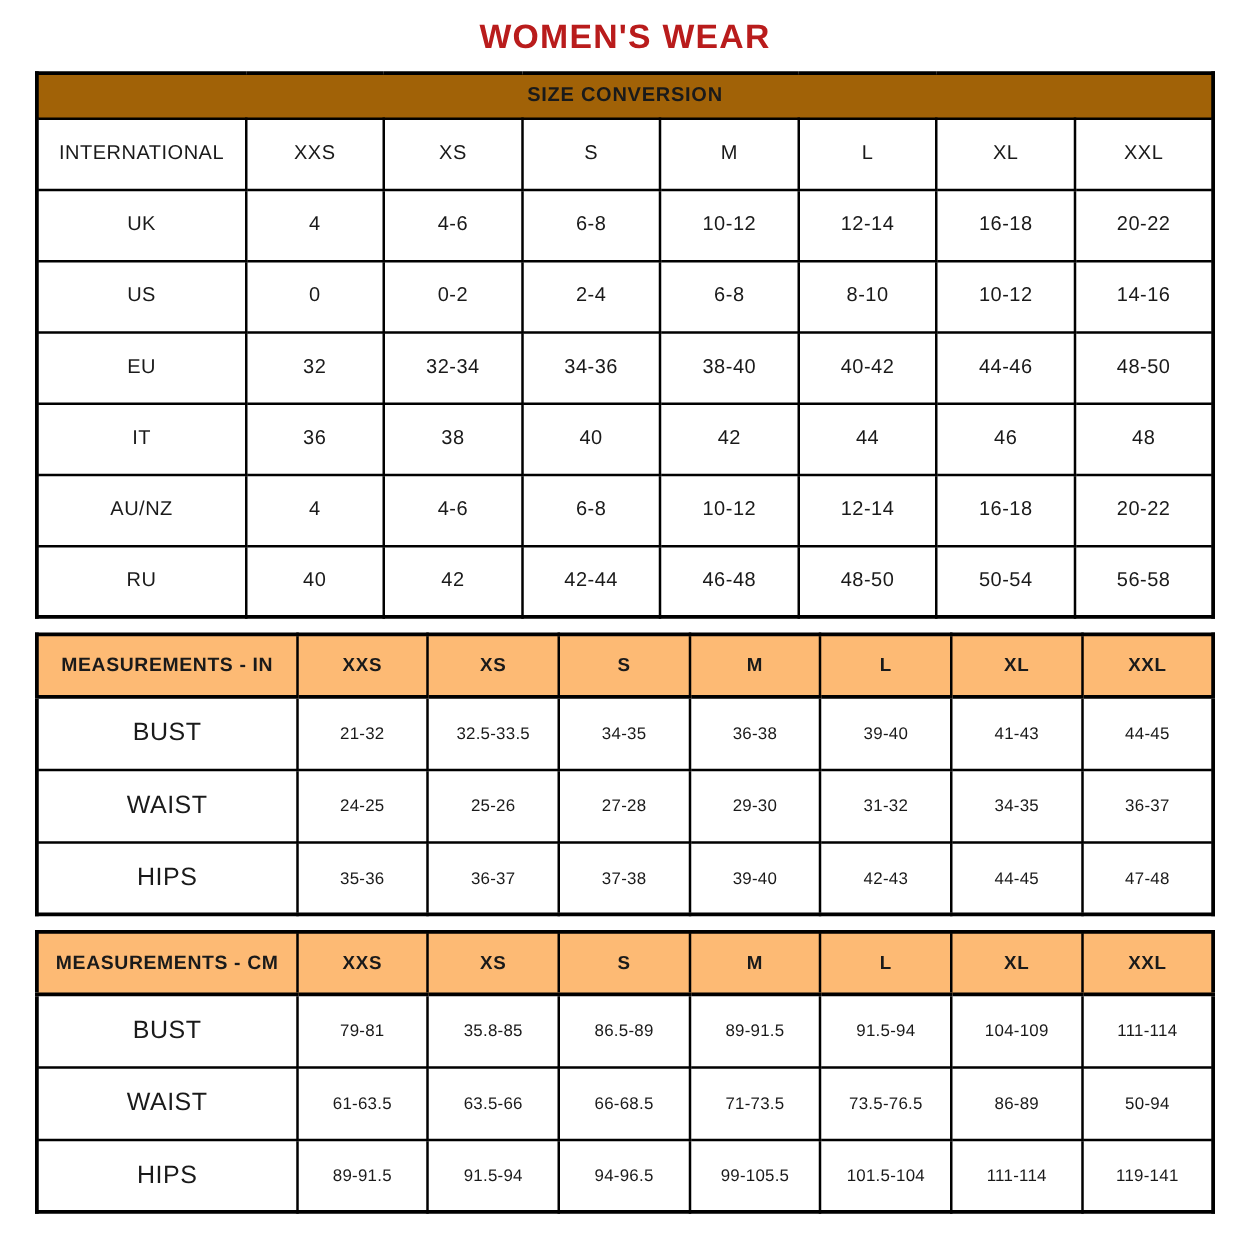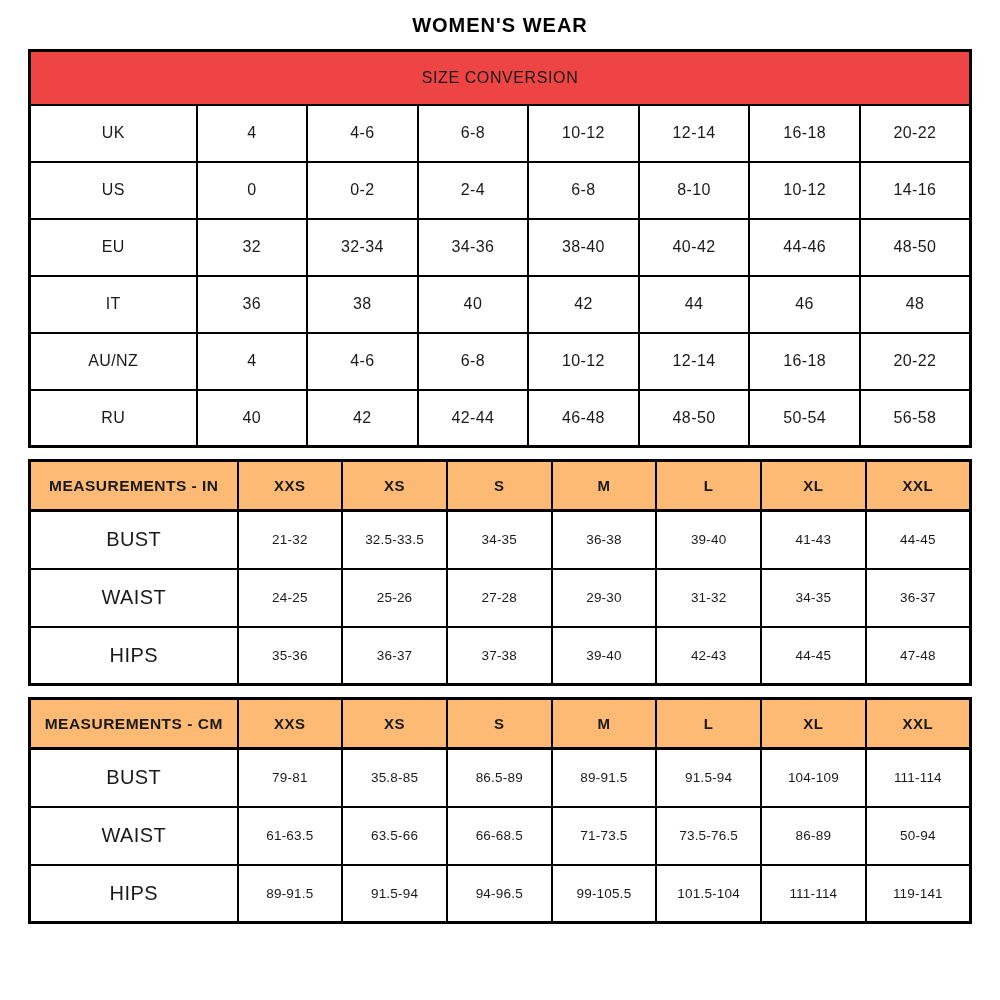--- a/index.html
+++ b/index.html
@@ -10,46 +10,46 @@
     color: #1a1a1a;
     overflow: hidden;
   }
   .page {
     width: 944px;
     margin: 0 auto;
     padding-top: 14px;
   }
   .page-title {
     text-align: center;
-    font-size: 20px;
+    font-size: 27px;
     font-weight: bold;
     letter-spacing: 1px;
-    color: #000000;
+    color: #b91c1c;
     margin-bottom: 12px;
   }
   table {
     border-collapse: collapse;
     table-layout: fixed;
     width: 944px;
     border: 3px solid #000;
   }
   td, th {
     border: 2px solid #000;
     text-align: center;
     vertical-align: middle;
     padding: 0 4px;
     word-wrap: break-word;
   }
   
   .tbl-size { margin-bottom: 11px; }
   .tbl-size col.label-col { width: 167px; }
   .banner-cell {
-    background: #ef4444;
-    height: 54px;
-    font-weight: normal;
+    background: #a16207;
+    height: 36px;
+    font-weight: bold;
     font-size: 16px;
     letter-spacing: 0.6px;
   }
   .tbl-size td.data-cell, .tbl-size td.label-cell {
     height: 57px;
     font-size: 16px;
     font-weight: normal;
     letter-spacing: 0.4px;
   }
   
@@ -92,20 +92,30 @@
         <col>
         <col>
         <col>
         <col>
       </colgroup>
       <tbody>
         <tr>
           <td class="banner-cell" colspan="8">SIZE CONVERSION</td>
         </tr>
         <tr>
+          <td class="label-cell">INTERNATIONAL</td>
+          <td class="data-cell">XXS</td>
+          <td class="data-cell">XS</td>
+          <td class="data-cell">S</td>
+          <td class="data-cell">M</td>
+          <td class="data-cell">L</td>
+          <td class="data-cell">XL</td>
+          <td class="data-cell">XXL</td>
+        </tr>
+        <tr>
           <td class="label-cell">UK</td>
           <td class="data-cell">4</td>
           <td class="data-cell">4-6</td>
           <td class="data-cell">6-8</td>
           <td class="data-cell">10-12</td>
           <td class="data-cell">12-14</td>
           <td class="data-cell">16-18</td>
           <td class="data-cell">20-22</td>
         </tr>
         <tr>

